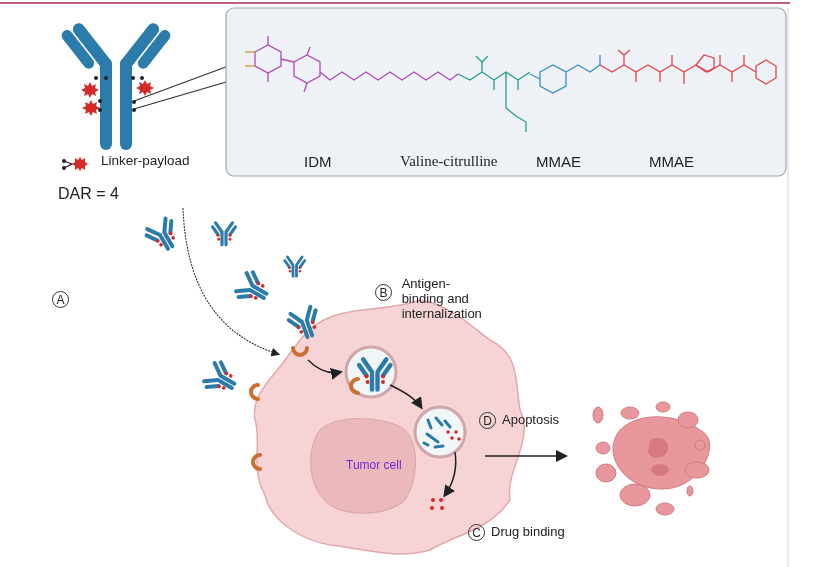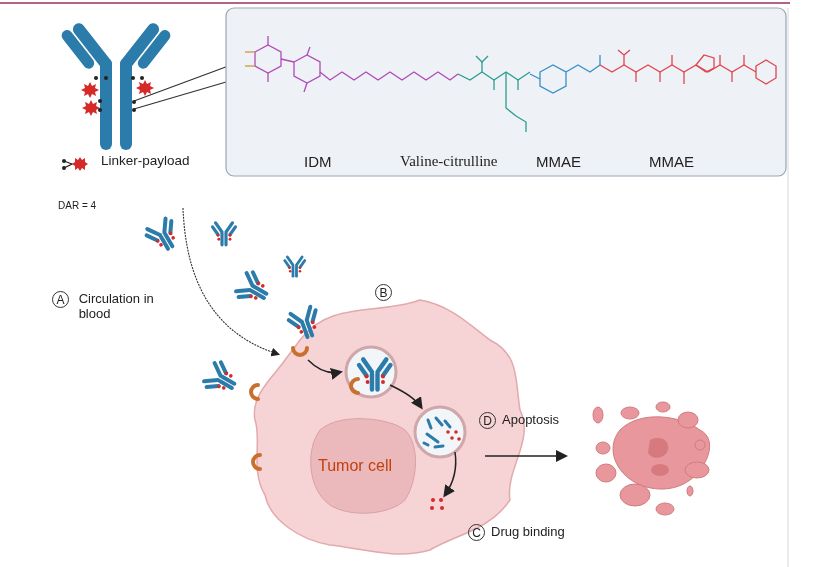--- a/index.html
+++ b/index.html
@@ -183,38 +183,39 @@
       <ellipse cx="635" cy="495" rx="15" ry="11"></ellipse>
         <ellipse cx="665" cy="509" rx="9" ry="6"></ellipse>
       <ellipse cx="700" cy="445" rx="5" ry="5"></ellipse>
       <path d="M650,440 C660,435 670,440 668,450 C665,460 650,460 648,452 Z" fill="#d77a7f" stroke="none"></path>
       <ellipse cx="660" cy="470" rx="9" ry="6" fill="#d77a7f" stroke="none"></ellipse>
     </g>
   </svg>
 
   
   <div class="lbl" style="left:101px; top:153px; font-size:13.5px;">Linker-payload</div>
-  <div class="lbl" style="left:58px; top:186px; font-size:10px;margin-top:12px;">DAR = 4</div>
+  <div class="lbl" style="left:58px; top:186px; font-size:16px;">DAR = 4</div>
 
   <div class="chem-lbl" style="left:304px; top:153px;">IDM</div>
   <div class="chem-lbl" style="left:400px; top:153px;font-family:Liberation Serif, serif;">Valine-citrulline</div>
   <div class="chem-lbl" style="left:536px; top:153px;">MMAE</div>
   <div class="chem-lbl" style="left:649px; top:153px;text-align:center;">MMAE</div>
 
   <div class="lbl" style="left:52px; top:291px;">
     <span class="circ">A</span>
-    <span style="display:inline-block; vertical-align:top;">
-      <div>Circulation in</div>
-      <div>blood</div>
-    </span>
   </div>
   <div class="lbl" style="left:375px; top:276px;">
     <span class="circ" style="margin-top:8px;">B</span>
+    <span style="display:inline-block; vertical-align:top;">
+      <div>Antigen-</div>
+      <div>binding and</div>
+      <div>internalization</div>
+    </span>
   </div>
   <div class="lbl" style="left:468px; top:524px;">
     <span class="circ">C</span><span>Drug binding</span>
   </div>
   <div class="lbl" style="left:479px; top:412px;">
     <span class="circ">D</span><span>Apoptosis</span>
   </div>
 
-  <div class="lbl" style="left:318px; top:458px; color:#c2410c; font-size:16px;">Tumor cell</div>
+  <div class="lbl" style="left:346px; top:458px; color:#6d28d9; font-size:12px;">Tumor cell</div>
 </div>
 
 </body></html>

